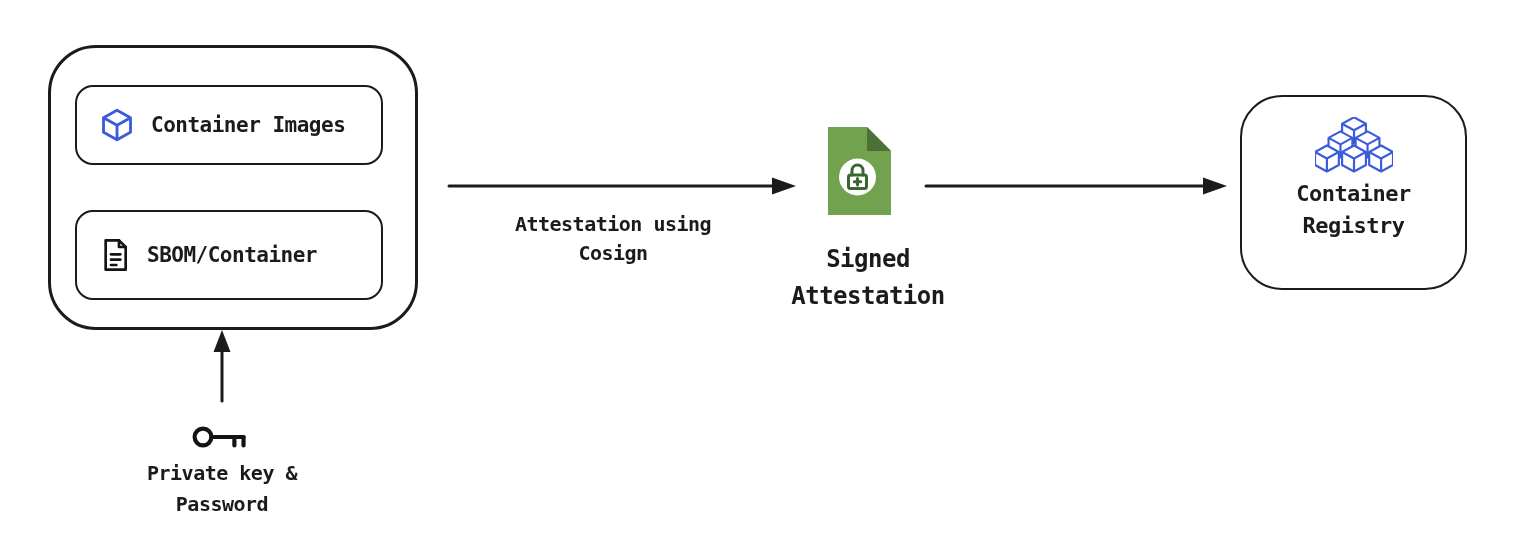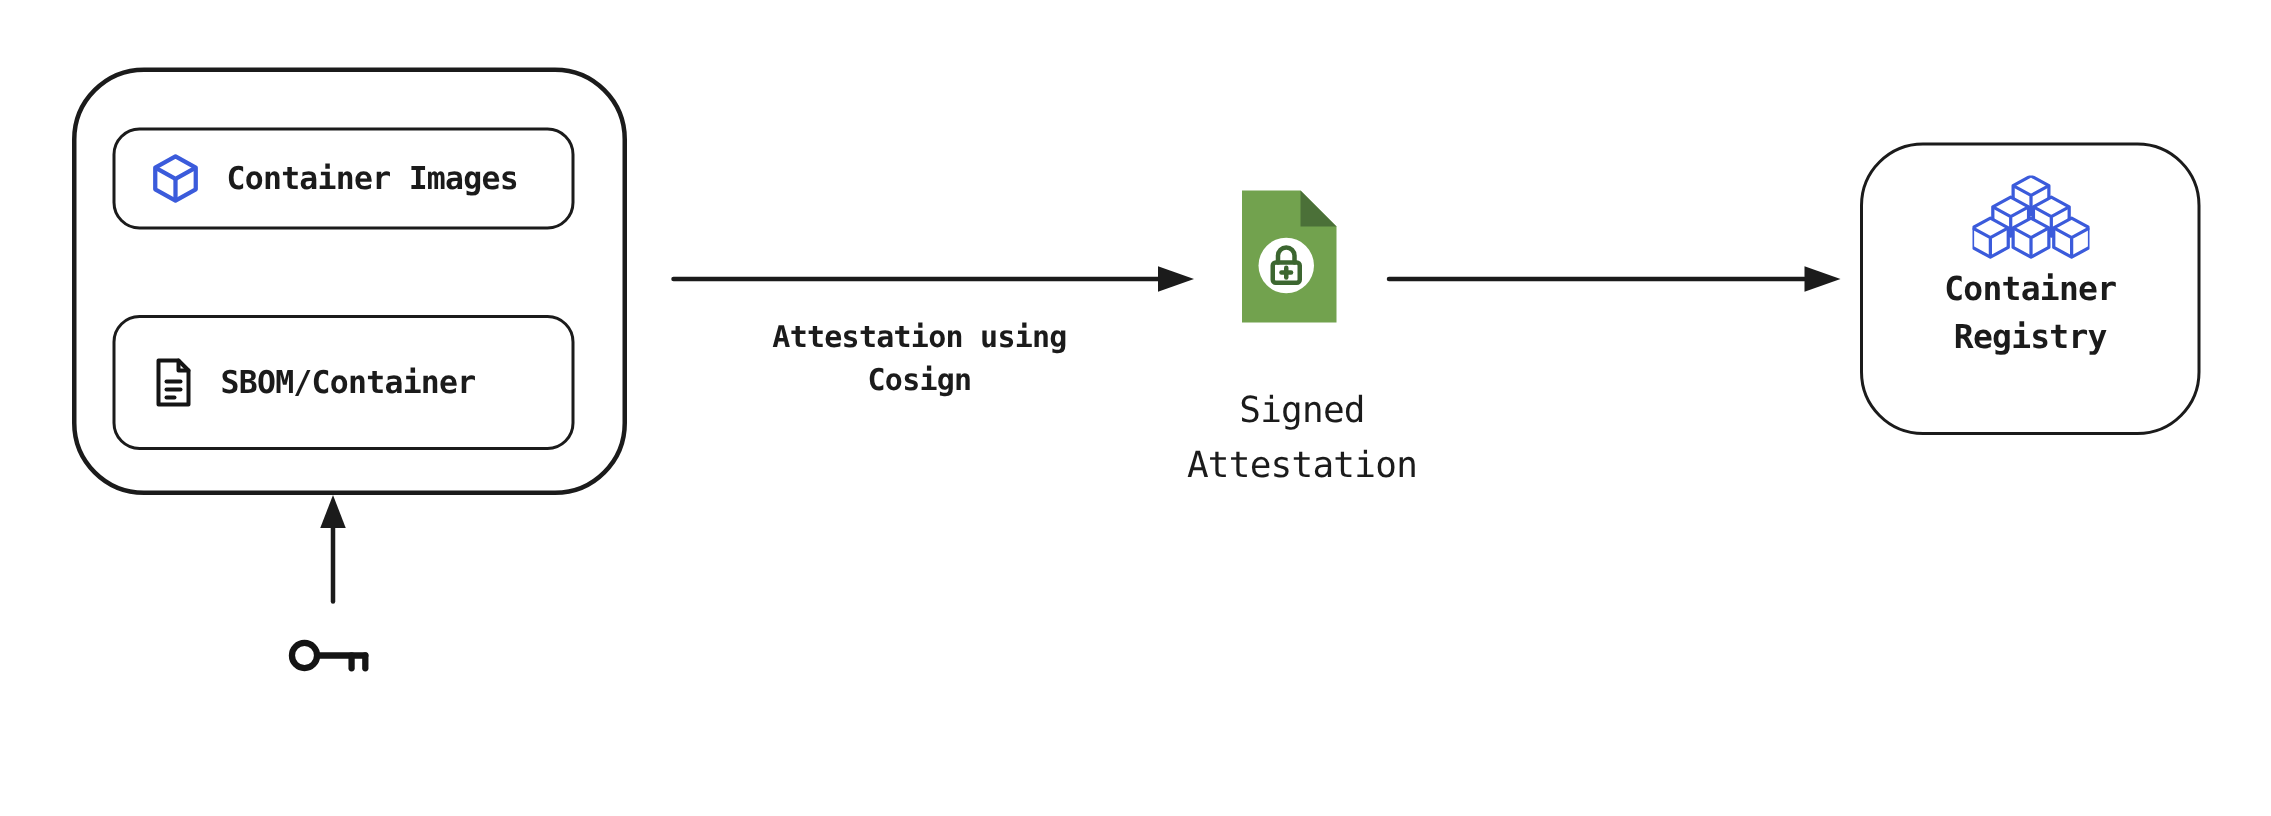--- a/index.html
+++ b/index.html
@@ -28,21 +28,21 @@
     left: 24px;
     width: 308px;
     border: 2.5px solid #1b1b1b;
     border-radius: 18px;
     background: #ffffff;
     display: flex;
     align-items: center;
     gap: 16px;
     padding: 0 22px;
   }
-  .inner-box.first  { top: 37px;  height: 68px; }
+  .inner-box.first  { top: 37px;  height: 80px; }
   .inner-box.second { top: 162px; height: 90px; }
   .node-label {
     font-size: 21px;
     font-weight: 600;
     white-space: nowrap;
     letter-spacing: -0.5px;
   }
   .icon-wrap { display: inline-flex; flex: 0 0 auto; }
 
   
@@ -59,22 +59,22 @@
     line-height: 1.45;
     letter-spacing: -0.5px;
   }
   .label-attestation { left: 448px; top: 210px; width: 330px; }
   .label-push        { left: 950px; top: 205px; width: 280px; line-height: 1.2; }
 
   
   .attestation-icon { position: absolute; left: 820px; top: 124px; }
   .attestation-caption {
     position: absolute;
-    left: 748px; top: 255px; width: 240px;
-    font-size: 24px; font-weight: 400;
+    left: 748px; top: 241px; width: 240px;
+    font-size: 24px; font-weight: 700;
     text-align: center; white-space: pre-line;
     line-height: 1.55; letter-spacing: -0.5px;
   }
 
   
   .registry-box {
     position: absolute;
     left: 1240px; top: 95px;
     width: 227px; height: 195px;
     border: 2.5px solid #1b1b1b;
@@ -195,14 +195,16 @@
   <div class="key-icon-wrap icon-wrap">
     <svg width="64" height="34" viewBox="0 0 44 26">
       <g fill="none" stroke="#141414" stroke-width="3.2" stroke-linecap="round" stroke-linejoin="round">
         <circle cx="9" cy="13" r="6.4"></circle>
         <path d="M15.5 13 H40"></path>
         <path d="M33 13 V19.5"></path>
         <path d="M40 13 V19.5"></path>
       </g>
     </svg>
   </div>
+  <div class="key-caption">Private key &amp;
+Password</div>
 
 </div>
 
 </body></html>

